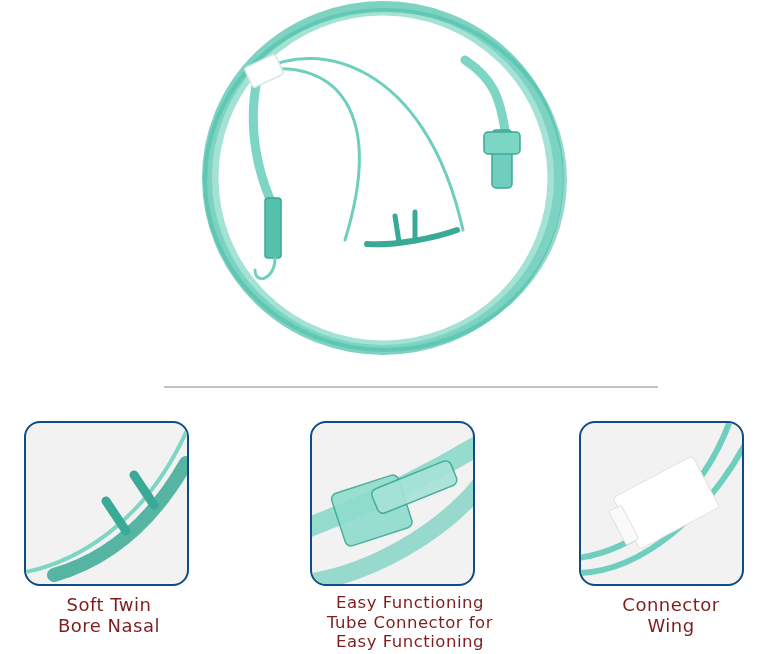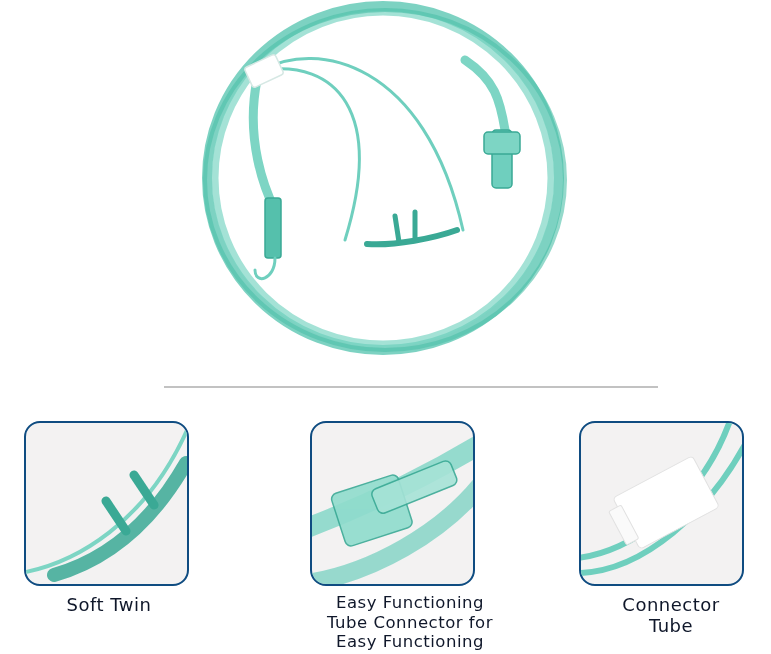--- a/index.html
+++ b/index.html
@@ -1,20 +1,20 @@
 <!DOCTYPE html>
 <html><head>
 <meta charset="utf-8">
 <style>
   html,body{margin:0;padding:0;background:#ffffff;}
   body{width:771px;height:654px;position:relative;overflow:hidden;font-family:"DejaVu Sans","Liberation Sans",sans-serif;}
   .hero{position:absolute;left:195px;top:0;width:385px;height:360px;}
   .divider{position:absolute;left:164px;top:386px;width:494px;height:2px;background:#c2c2c2;}
   .card{position:absolute;top:421px;width:165px;height:165px;border:2.5px solid #0f4c81;border-radius:16px;background:#f3f2f2;overflow:hidden;box-sizing:border-box;}
-  .caption{position:absolute;text-align:center;color:#0f172a;font-size:18px;line-height:21px;letter-spacing:0.5px;}
+  .caption{position:absolute;text-align:center;color:#7f1d1d;font-size:18px;line-height:21px;letter-spacing:0.5px;}
   .caption.small{font-size:16.5px;line-height:19.5px;}
   .caption span{display:block;}
   svg{display:block;}
 </style>
 </head>
 <body>
 
 <div class="hero">
   <svg width="385" height="360" viewBox="0 0 385 360">
     <g fill="none" stroke-linecap="round">
@@ -51,20 +51,21 @@
 <div class="card" style="left:24px;">
   <svg width="165" height="165" viewBox="0 0 165 165">
     <path d="M -5 150 C 50 140, 120 100, 162 5" fill="none" stroke="#7dd5c4" stroke-width="4"></path>
     <path d="M 28 152 C 70 140, 120 110, 160 40" fill="none" stroke="#3aa995" stroke-width="14" stroke-linecap="round" opacity="0.85"></path>
     <line x1="100" y1="108" x2="80" y2="78" stroke="#3aa995" stroke-width="9" stroke-linecap="round"></line>
     <line x1="128" y1="82" x2="108" y2="52" stroke="#3aa995" stroke-width="9" stroke-linecap="round"></line>
   </svg>
 </div>
 <div class="caption" style="left:24px;width:170px;top:594px;">
   <span>Soft Twin</span>
+  <span>Bore Nasal</span>
 </div>
 
 <div class="card" style="left:310px;">
   <svg width="165" height="165" viewBox="0 0 165 165">
     <path d="M -5 105 C 60 80, 120 50, 170 20" fill="none" stroke="#7dd5c4" stroke-width="20" opacity="0.8"></path>
     <path d="M -5 160 C 60 150, 130 110, 170 60" fill="none" stroke="#6fcfbe" stroke-width="18" opacity="0.7"></path>
     <rect x="25" y="60" width="70" height="55" rx="6" transform="rotate(-18 60 88)" fill="#8fdccd" stroke="#3aa995" stroke-width="1.5" opacity="0.9"></rect>
     <rect x="60" y="52" width="85" height="26" rx="6" transform="rotate(-22 100 65)" fill="#a6e3d6" stroke="#3aa995" stroke-width="1.5" opacity="0.9"></rect>
   </svg>
 </div>
@@ -79,14 +80,14 @@
     <path d="M -5 135 C 50 130, 120 80, 150 -5" fill="none" stroke="#6fcfbe" stroke-width="6"></path>
     <path d="M -5 150 C 60 150, 130 90, 170 10" fill="none" stroke="#6fcfbe" stroke-width="6"></path>
     <g transform="rotate(-28 82 80)">
       <rect x="40" y="52" width="90" height="58" rx="4" fill="#ffffff" stroke="#e1e1e1" stroke-width="1"></rect>
       <rect x="30" y="62" width="14" height="38" rx="2" fill="#fafafa" stroke="#e1e1e1" stroke-width="1"></rect>
     </g>
   </svg>
 </div>
 <div class="caption" style="left:576px;width:190px;top:594px;">
   <span>Connector</span>
-  <span>Tube</span>
+  <span>Wing</span>
 </div>
 
 </body></html>

